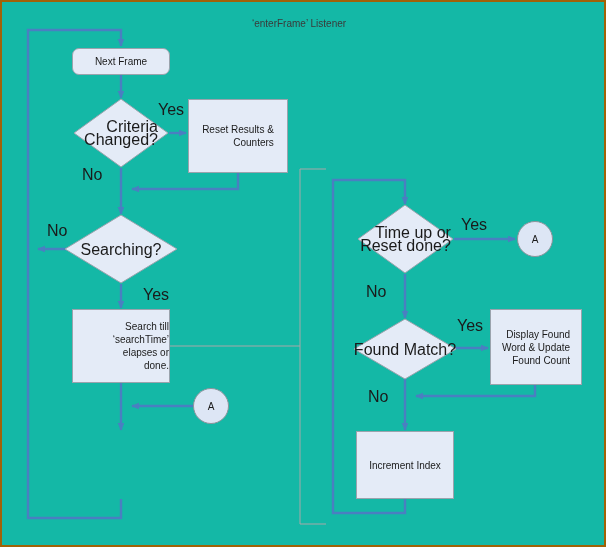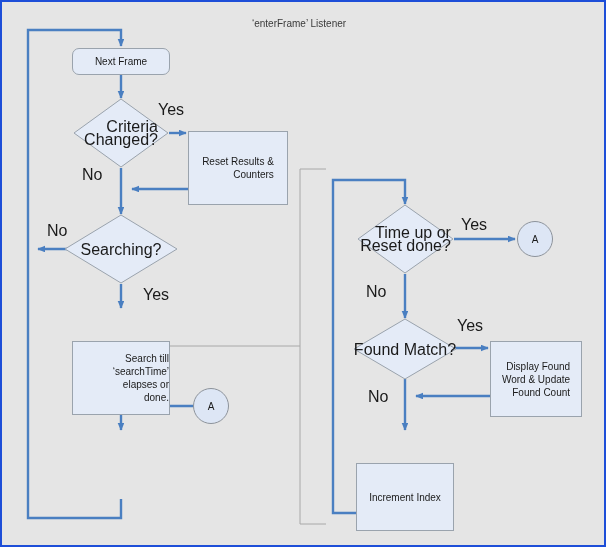--- a/index.html
+++ b/index.html
@@ -4,22 +4,22 @@
 <style>
   html, body {
     margin: 0;
     padding: 0;
     background: #ffffff;
   }
   #canvas {
     position: relative;
     width: 606px;
     height: 547px;
-    background: #e5e5e5;
-    border: 2px solid #1d4ed8;
+    background: #14b8a6;
+    border: 2px solid #a16207;
     box-sizing: border-box;
     overflow: hidden;
     font-family: "Liberation Sans", sans-serif;
   }
   #svg-layer {
     position: absolute;
     left: 0;
     top: 0;
     width: 606px;
     height: 547px;
@@ -32,21 +32,20 @@
     justify-content: center;
     text-align: right;
     color: #1a1a1a;
     font-size: 10px;
     line-height: 13px;
     z-index: 3;
   }
   .proc {
     background: #e4ebf7;
     border: 1px solid #9aa3ad;
-    margin-top: 32px;
   }
   .card {
     background: #e4ebf7;
     border: 1px solid #9aa3ad;
     border-radius: 7px;
   }
   .conn {
     background: #dde6f5;
     border: 1px solid #8d939b;
     border-radius: 50%;

